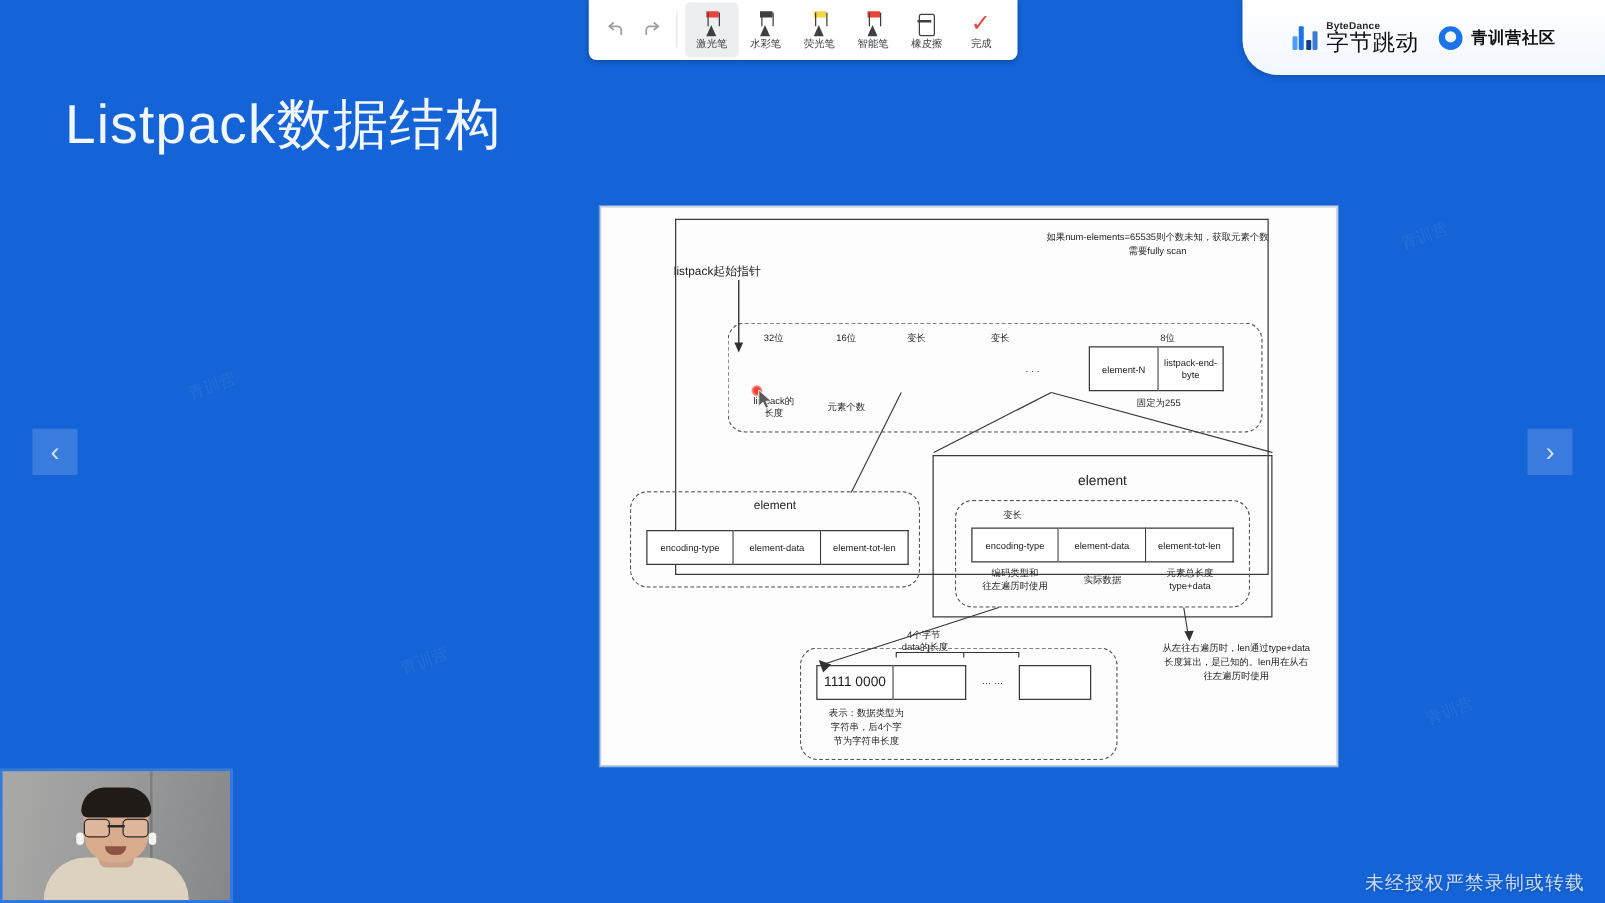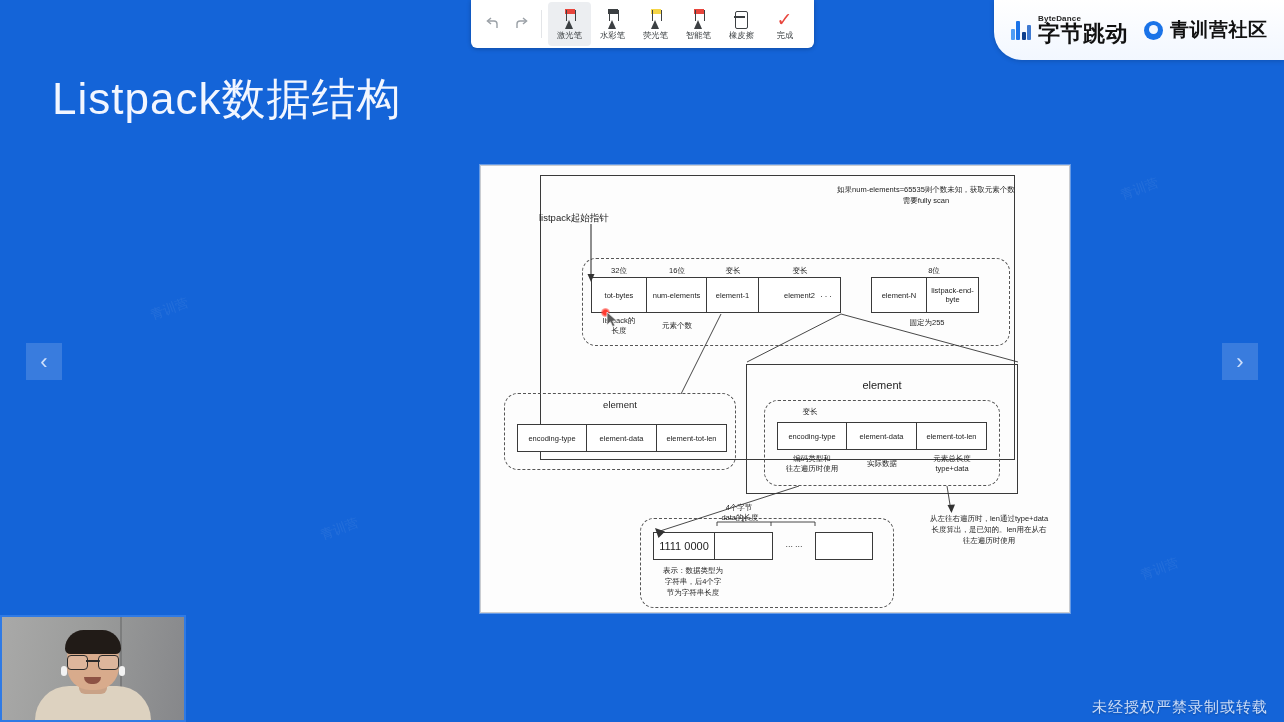--- a/index.html
+++ b/index.html
@@ -49,28 +49,28 @@
     position:absolute;right:0;top:0;height:60px;width:290px;
     background:linear-gradient(180deg,#ffffff 0%,#f2f7ff 100%);
     border-radius:0 0 0 28px;display:flex;align-items:center;
     justify-content:center;gap:16px;box-shadow:0 1px 5px rgba(0,0,0,.18);
   }
   #brand-bar .bd-group{display:flex;align-items:center;gap:7px;}
   .bd-bars{display:flex;align-items:flex-end;gap:1.5px;height:19px;}
   .bd-bars i{display:block;width:4px;border-radius:1px;}
   .bd-wordmark{display:flex;flex-direction:column;line-height:1;}
   .bd-en{font-size:8px;color:#262626;font-weight:bold;letter-spacing:.2px;}
-  .bd-cn{font-size:22px;color:#111;font-weight:bold;letter-spacing:.5px;}
+  .bd-cn{font-size:18px;color:#111;font-weight:normal;letter-spacing:.5px;}
   .qx-dot{
     width:19px;height:19px;border-radius:50%;
     background:#1a73e8;position:relative;
   }
   .qx-dot:after{content:"";position:absolute;left:5px;top:4px;width:9px;height:9px;
     border-radius:50%;background:#f2f7ff;}
-  .qx-cn{font-size:19px;color:#111;font-weight:bold;letter-spacing:.5px;}
+  .qx-cn{font-size:13px;color:#111;font-weight:bold;letter-spacing:.5px;}
 
   
   #slide-title{
     position:absolute;left:52px;top:70px;
     font-size:44px;color:#f2f6ff;letter-spacing:1px;white-space:nowrap;
   }
 
   
   .nav-arrow{
     position:absolute;top:343px;width:36px;height:37px;
@@ -286,26 +286,20 @@
     <div class="lbl mid" style="left:58px;top:47px;">listpack起始指针</div>
 
     <div class="dz dashbox" style="left:101px;top:92px;width:428px;height:88px;"></div>
 
     <div class="lbl" style="left:110px;top:100px;width:56px;">32位</div>
     <div class="lbl" style="left:166px;top:100px;width:60px;text-align:center;">16位</div>
     <div class="lbl" style="left:226px;top:100px;width:52px;">变长</div>
     <div class="lbl" style="left:278px;top:100px;width:82px;">变长</div>
     <div class="lbl" style="left:390px;top:100px;width:126px;">8位</div>
 
-    <div class="cellrow" style="left:110px;top:111px;">
-      <div class="cell" style="width:56px;height:36px;">tot-bytes</div>
-      <div class="cell" style="width:60px;height:36px;">num-elements</div>
-      <div class="cell" style="width:52px;height:36px;">element-1</div>
-      <div class="cell" style="width:82px;height:36px;">element2</div>
-    </div>
     <div class="lbl" style="left:304px;top:126px;width:84px;letter-spacing:2px;">···</div>
     <div class="cellrow" style="left:390px;top:111px;">
       <div class="cell" style="width:56px;height:36px;">element-N</div>
       <div class="cell" style="width:52px;height:36px;">listpack-end-byte</div>
     </div>
 
     <div class="lbl" style="left:110px;top:150px;width:56px;">listpack的</div>
     <div class="lbl" style="left:110px;top:160px;width:56px;">长度</div>
     <div class="lbl" style="left:166px;top:155px;width:60px;">元素个数</div>
     <div class="lbl" style="left:390px;top:152px;width:112px;">固定为255</div>

